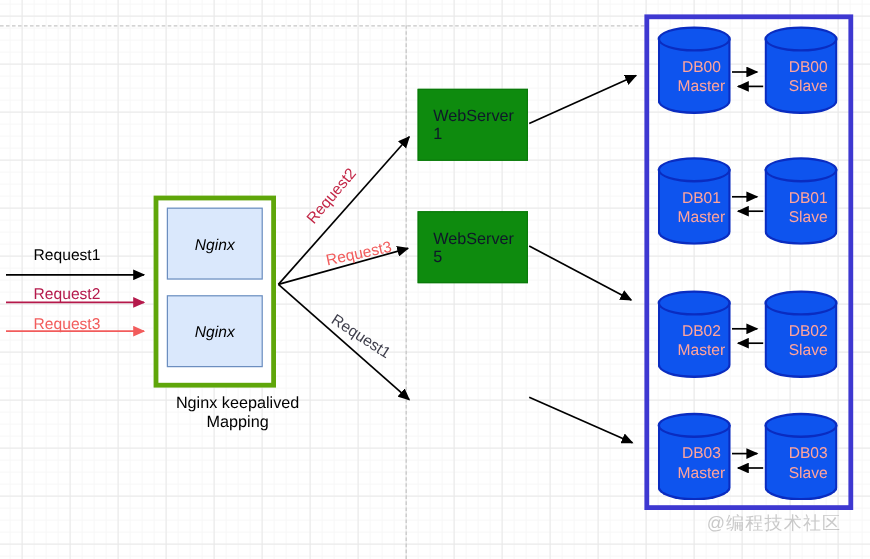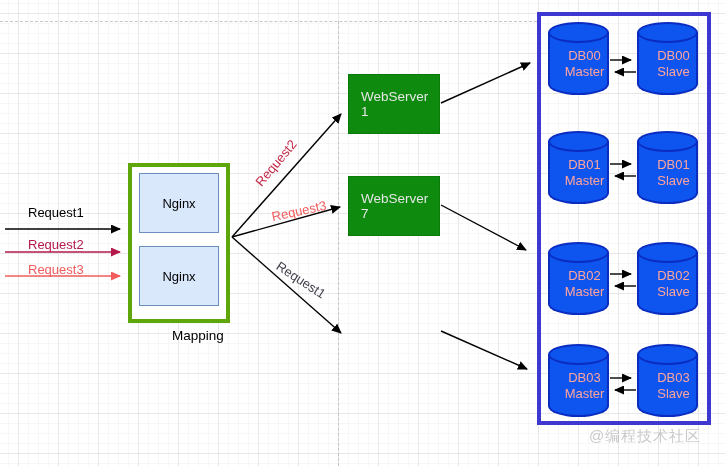--- a/index.html
+++ b/index.html
@@ -27,25 +27,25 @@
   .req2{color:#b5194b;}
   .req3{color:#f25c5c;}
   .fan{transform-origin:center center;font-size:13px;}
   .fan2{left:276px;top:163px;transform:translate(-50%,-50%) rotate(-50deg);color:#c32747;}
   .fan3{left:299px;top:211px;transform:translate(-50%,-50%) rotate(-12deg);color:#f25c5c;}
   .fan1{left:301px;top:280px;transform:translate(-50%,-50%) rotate(33deg);color:#3f3f4c;}
   .ngx-cluster{position:absolute;left:128px;top:163px;width:102px;height:160px;
     border:4px solid #5fa60a;background:#ffffff;box-sizing:border-box;z-index:2;}
   .ngx-node{position:absolute;left:139px;width:80px;height:60px;background:#dae8fc;
     border:1px solid #6c8ebf;box-sizing:border-box;display:flex;align-items:center;
-    justify-content:center;font-size:13px;color:#000;z-index:4;}
+    justify-content:center;font-size:13px;color:#000;z-index:4;font-style:italic;}
   .caption{position:absolute;text-align:center;color:#000;font-size:13.5px;line-height:16px;z-index:4;}
   .ws{position:absolute;left:348px;width:92px;height:60px;background:#0e8b0e;
     border:1px solid #0a7a0a;box-sizing:border-box;display:flex;align-items:center;
-    justify-content:center;color:#e5e5e5;font-size:13.5px;z-index:4;padding-left:12px;}
+    justify-content:center;color:#0f172a;font-size:13.5px;z-index:4;padding-left:12px;}
   .dbbox{position:absolute;left:537px;top:12px;width:174px;height:413px;
     border:4px solid #3e38d1;box-sizing:border-box;z-index:2;}
   .cyl{position:absolute;width:73px;height:73px;z-index:4;border-radius:13px;}
   .cyl .body{position:absolute;left:0;top:10px;width:61px;height:63px;background:#0e54ee;
     border:2px solid #0a2cc0;border-top:none;box-sizing:border-box;
     border-radius:0 0 30px 30px / 0 0 11px 11px;}
   .cyl .lid{position:absolute;left:0;top:0;width:61px;height:21px;background:#0e54ee;
     border:2px solid #0a2cc0;box-sizing:border-box;border-radius:50%;}
   .cyl .txt{position:absolute;left:0;top:26px;width:100%;text-align:center;
     color:#ffa49c;font-size:13px;line-height:16px;z-index:5;}
@@ -98,29 +98,30 @@
   </svg>
 
   <div class="lbl req1" style="left:28px;top:205px;">Request1</div>
   <div class="lbl req2" style="left:28px;top:237px;">Request2</div>
   <div class="lbl req3" style="left:28px;top:262px;">Request3</div>
 
   <div class="ngx-cluster"></div>
   <div class="ngx-node" style="top:173px;">Nginx</div>
   <div class="ngx-node" style="top:246px;">Nginx</div>
   <div class="caption" style="left:118px;top:328px;width:160px;">
+    <div>Nginx keepalived</div>
     <div>Mapping</div>
   </div>
 
   <div class="lbl fan fan2">Request2</div>
   <div class="lbl fan fan3">Request3</div>
   <div class="lbl fan fan1">Request1</div>
 
   <div class="ws" style="top:74px;">WebServer 1</div>
-  <div class="ws" style="top:176px;">WebServer 7</div>
+  <div class="ws" style="top:176px;">WebServer 5</div>
 
   <div class="dbbox"></div>
 
   <div class="cyl" style="left:548px;top:22px;">
     <div class="body"></div>
     <div class="lid"></div>
     <div class="txt">
         <div>DB00</div>
         <div>Master</div>
       </div>

